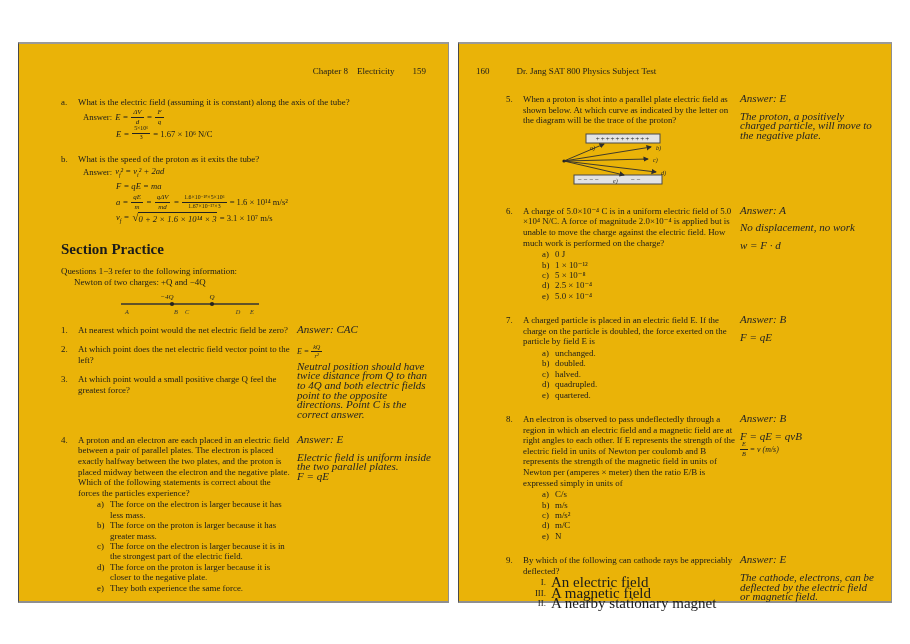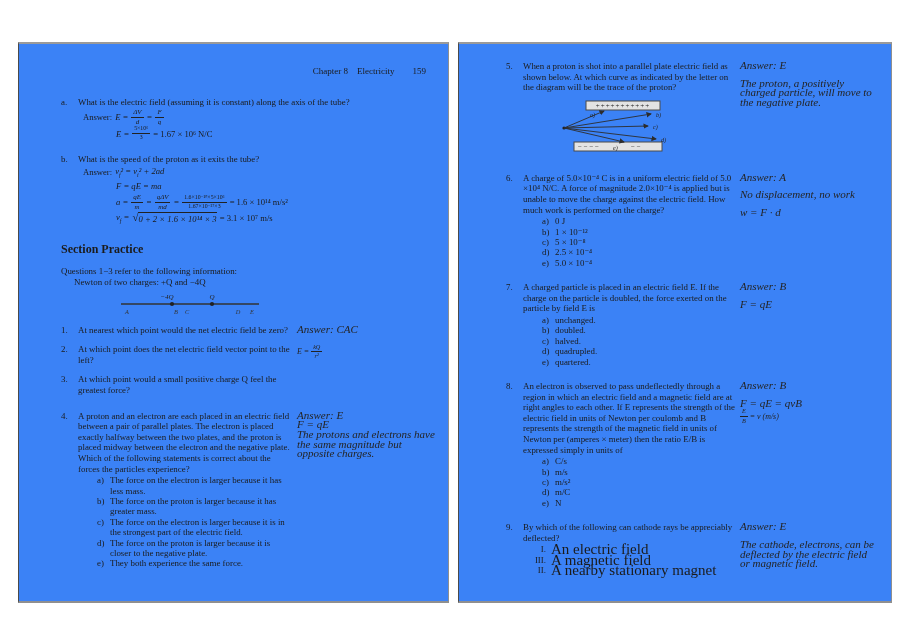--- a/index.html
+++ b/index.html
@@ -2,21 +2,21 @@
 <html><head>
 <meta charset="utf-8">
 <style>
   html,body{margin:0;padding:0;}
   body{
     width:910px;height:644px;overflow:hidden;background:#ffffff;
     font-family:"Liberation Serif","DejaVu Serif",serif;color:#1b1b1b;
   }
   .board{position:relative;width:910px;height:644px;background:#fff;}
   .page{
-    position:absolute;top:42px;height:561px;background:#3b82f6;box-sizing:border-box;
+    position:absolute;top:42px;height:561px;background:#eab308;box-sizing:border-box;
     border-top:2px solid #9a9a9a;border-right:1.5px solid #8f8f8f;
     border-bottom:2px solid #8f8f8f;border-left:1.5px solid #4a4a4a;
   }
   .page-left{left:18px;width:431px;}
   .page-right{left:458px;width:434px;}
 
   .hdr-left{margin-top:22px;text-align:right;padding-right:22px;font-size:9px;line-height:11px;}
   .hdr-left .g1{margin-left:9px;}
   .hdr-left .g2{margin-left:18px;}
   .hdr-right{margin-top:22px;padding-left:17px;font-size:9px;line-height:11px;}
@@ -36,21 +36,21 @@
   .fnum{font-style:normal;}
   .frac{display:inline-block;text-align:center;line-height:1;font-size:6.9px;font-style:italic;}
   .frac .ft{display:block;border-bottom:0.9px solid #222;padding:0 2px 1px;}
   .frac .fb{display:block;padding-top:1px;}
   .frac.tiny{font-size:5.8px;font-style:normal;}
   .sqrtwrap{display:inline-flex;align-items:flex-start;}
   .rootsym{font-size:11px;line-height:11px;font-style:normal;}
   .radicand{border-top:0.9px solid #222;padding-top:0.5px;font-style:italic;}
   sub{font-size:0.68em;}
 
-  .section-heading{font-weight:bold;font-size:12px;line-height:11px;margin-top:20px;}
+  .section-heading{font-weight:bold;font-size:15px;line-height:11px;margin-top:20px;}
   .intro{font-size:8.9px;line-height:10.6px;}
   .intro-first{margin-top:11px;}
   .intro-second{margin-left:13px;}
 
   .qa-row{display:flex;align-items:flex-start;}
   .q-col{flex:0 0 232px;}
   .q-col-r{flex:0 0 230px;}
   .a-col{margin-left:4px;width:138px;}
   .ans{font-size:11px;line-height:9.7px;font-style:italic;color:#242424;}
   .mt8{margin-top:8px;}
@@ -192,20 +192,21 @@
           </div>
         </div>
         <div class="a-col">
           <div class="ans-f">
             <span>E =</span>
             <span class="frac">
                 <span class="ft">kQ</span>
                 <span class="fb">r²</span>
               </span>
           </div>
+          <div class="ans mt2">Neutral position should have twice distance from Q to than to 4Q and both electric fields point to the opposite directions. Point C is the correct answer.</div>
         </div>
       </div>
 
       <div class="qa-row" style="margin-top:15px;">
         <div class="q-col">
           <div class="flexrow">
             <span class="itemnum">4.</span>
             <span class="q-text">A proton and an electron are each placed in an electric field between a pair of parallel plates. The electron is placed exactly halfway between the two plates, and the proton is placed midway between the electron and the negative plate. Which of the following statements is correct about the forces the particles experience?</span>
           </div>
           <div class="opts">
@@ -226,29 +227,32 @@
                 <span class="opt-text">The force on the proton is larger because it is closer to the negative plate.</span>
               </div>
             <div class="opt">
                 <span class="opt-label">e)</span>
                 <span class="opt-text">They both experience the same force.</span>
               </div>
           </div>
         </div>
         <div class="a-col">
           <div class="ans">Answer: E</div>
+          <div class="ans mt8">Electric field is uniform inside the two parallel plates.</div>
           <div class="ans">F = qE</div>
-          <div class="ans">The protons and electrons have the same magnitude but opposite charges.</div>
         </div>
       </div>
 
     </div>
   </div>
 
   <div class="page page-right">
+    <div class="hdr-right">
+      <span>160</span><span class="g1">Dr. Jang SAT 800 Physics Subject Test</span>
+    </div>
 
     <div class="content-r">
 
       <div class="qa-row" style="margin-top:17px;">
         <div class="q-col-r">
           <div class="flexrow">
             <span class="itemnum">5.</span>
             <span class="q-text">When a proton is shot into a parallel plate electric field as shown below. At which curve as indicated by the letter on the diagram will be the trace of the proton?</span>
           </div>
 

